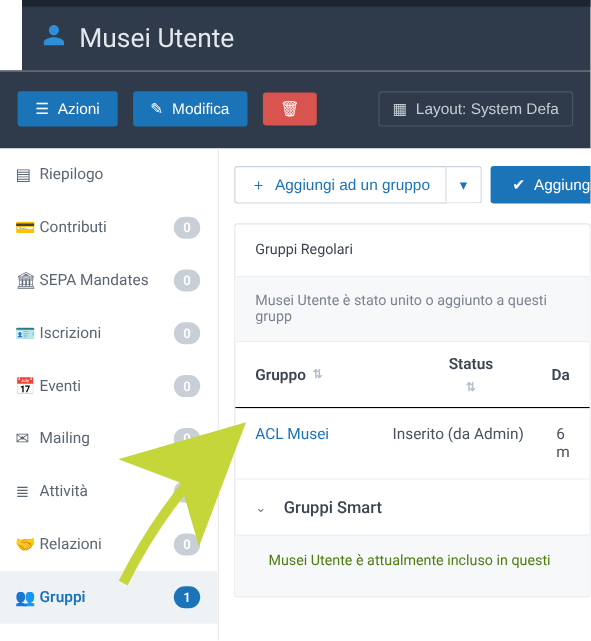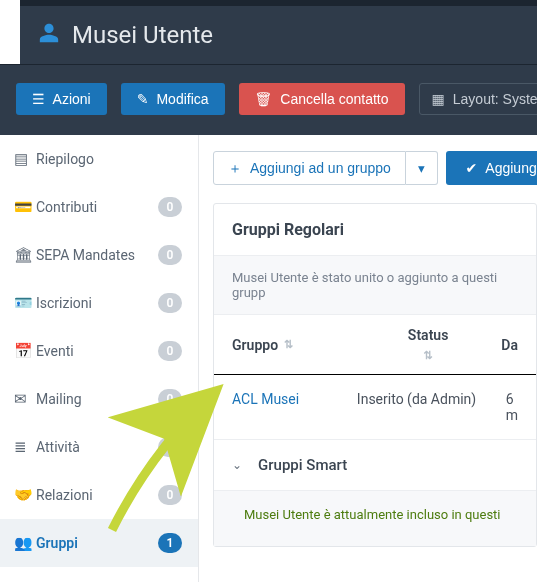--- a/index.html
+++ b/index.html
@@ -172,23 +172,23 @@
     padding: 8px 20px;
   }
 
   .panel {
     border: 1px solid #e3e6ea;
     border-radius: 3px;
     margin-right: 0;
   }
   .panel-header {
     padding: 16px 18px;
-    font-size: 16px;
+    font-size: 13px;
     color: #3b4551;
-    font-weight: 700;
+    font-weight: 400;
   }
   .panel-sub {
     background: #f7f8fa;
     color: #7a8390;
     padding: 14px 18px;
     font-size: 13px;
     border-top: 1px solid #eceef1;
   }
   .tbl-head {
     display: flex;
@@ -255,21 +255,20 @@
   <button class="btn btn-blue">
     <span class="icon">☰</span>
     <span>Azioni</span>
   </button>
   <button class="btn btn-blue">
     <span class="icon">✎</span>
     <span>Modifica</span>
   </button>
   <button class="btn btn-red">
     <span class="icon">🗑</span>
-    <span>Cancella contatto</span>
   </button>
   <button class="btn btn-outline-dark" style="margin-left:auto;">
     <span class="icon">▦</span>
     <span>Layout: System Defa</span>
   </button>
 </div>
 
 <div class="main">
   <div class="sidebar">
     <div class="side-item">

